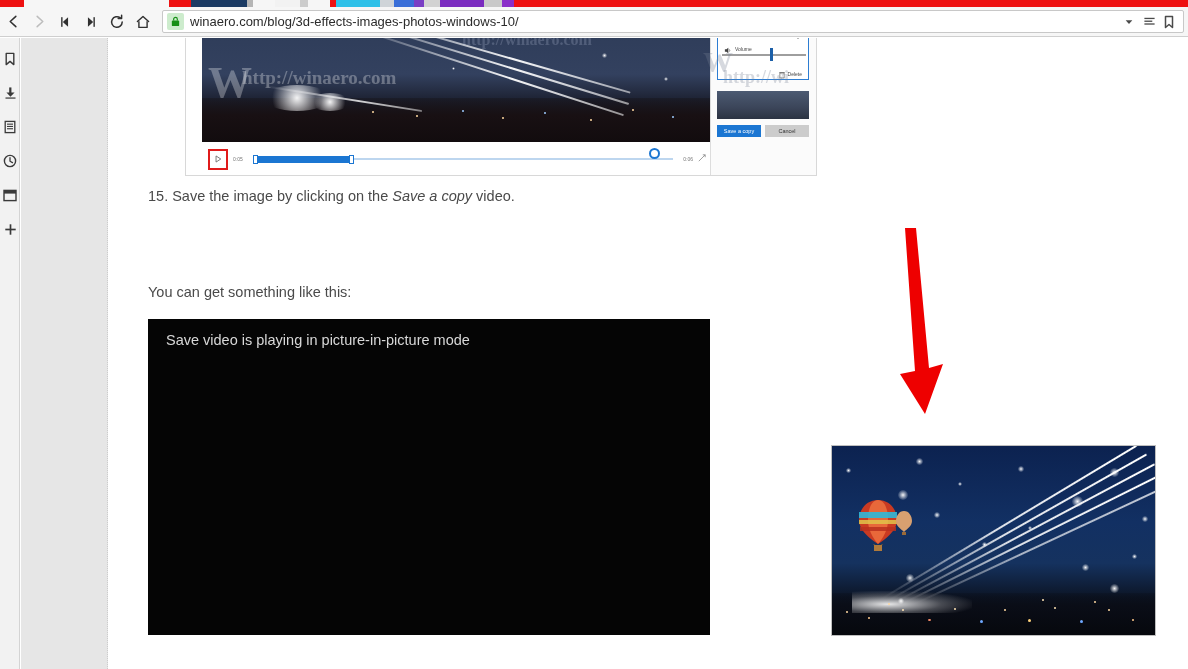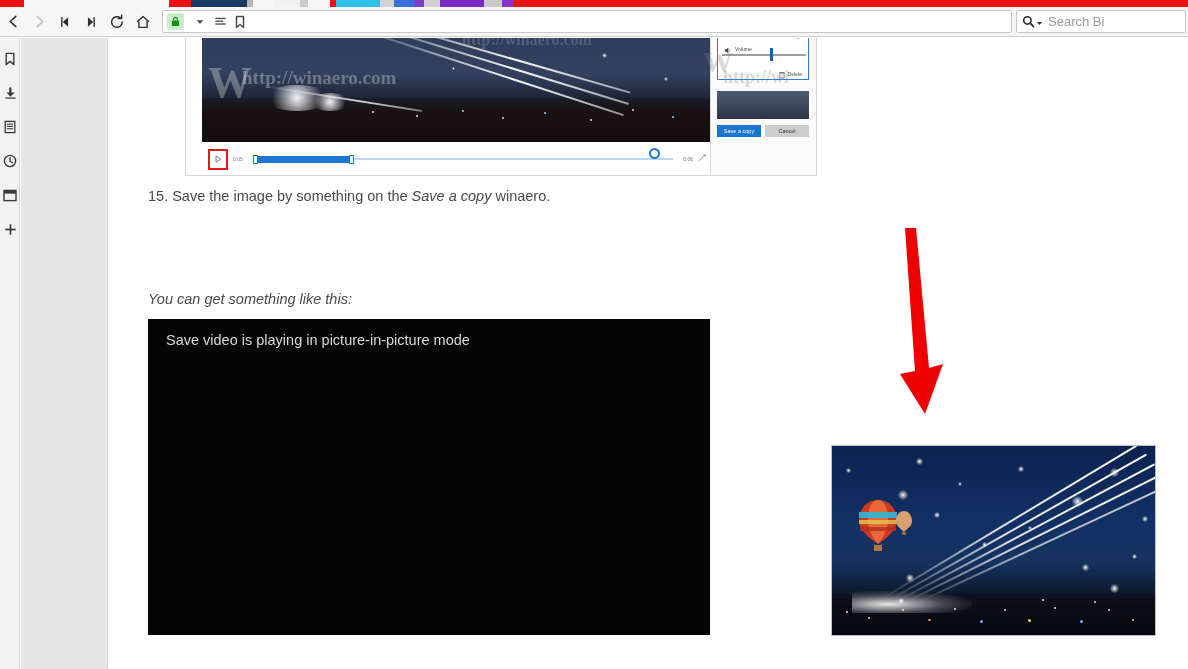--- a/index.html
+++ b/index.html
@@ -239,21 +239,21 @@
   .step-line {
     position: absolute; left: 39px; top: 150px;
     font-size: 14.5px; color: #4a4a4a;
     font-family: "Liberation Sans", sans-serif;
   }
   .step-line em { font-style: italic; }
   .para {
     position: absolute; left: 39px;
     font-size: 14.5px; color: #4a4a4a;
   }
-  #para-get { top: 253px; font-style: italic; }
+  #para-get { top: 246px; }
 
   
   #videoblock {
     position: absolute; left: 39px; top: 281px;
     width: 562px; height: 316px;
     background: #050505;
   }
   #videoblock-text {
     position: absolute; left: 18px; top: 13px;
     font-size: 14.5px; color: #d8d8d8;
@@ -363,53 +363,40 @@
     </svg>
   </div>
 
   <div id="urlbar">
     <div id="padlock">
       <svg width="11" height="11" viewBox="0 0 12 12">
         <rect x="2" y="5" width="8" height="6" rx="1" fill="#169016"></rect>
         <path d="M4 5 V3.6 a2 2 0 0 1 4 0 V5" fill="none" stroke="#169016" stroke-width="1.3"></path>
       </svg>
     </div>
+    <div id="urltext">winaero.com/blog/3d-effects-images-photos-windows-10/</div>
     <div class="urlicon">
       <svg width="10" height="10" viewBox="0 0 12 12">
           <path d="M2 4 L6 8.5 L10 4 Z" fill="currentColor"></path>
         </svg>
     </div>
     <div class="urlicon">
       <svg width="13" height="13" viewBox="0 0 14 14">
         <rect x="1.5" y="3" width="11" height="1.4" fill="currentColor"></rect>
         <rect x="1.5" y="6" width="8.5" height="1.4" fill="currentColor"></rect>
         <rect x="1.5" y="9" width="11" height="1.4" fill="currentColor"></rect>
       </svg>
     </div>
     <div class="urlicon">
       <svg width="12" height="14" viewBox="0 0 12 14">
           <path d="M2.5 1.5 h7 v11 l-3.5-3 -3.5 3 Z" fill="none" stroke="currentColor" stroke-width="1.5" stroke-linejoin="round"></path>
         </svg>
     </div>
   </div>
 
-  <div id="searchbar">
-    <span style="display:flex;align-items:center;">
-      <svg width="13" height="13" viewBox="0 0 14 14">
-        <circle cx="5.8" cy="5.8" r="4" fill="none" stroke="#2b2b2b" stroke-width="1.7"></circle>
-        <path d="M8.8 8.8 L12.4 12.4" stroke="#2b2b2b" stroke-width="1.9" stroke-linecap="round"></path>
-      </svg>
-    </span>
-    <span style="margin-left:1px;">
-      <svg width="7" height="7" viewBox="0 0 8 8">
-          <path d="M1 2.4 L4 5.8 L7 2.4 Z" fill="#2b2b2b"></path>
-        </svg>
-    </span>
-    <span id="searchplaceholder">Search Bi</span>
-  </div>
 </div>
 
 <div id="sidebar">
   <div class="sbitem">
     <span>
       <svg width="12" height="14" viewBox="0 0 12 14">
           <path d="M2.2 1.4 h7.6 v11.2 l-3.8-3.2 -3.8 3.2 Z" fill="none" stroke="currentColor" stroke-width="1.4" stroke-linejoin="round"></path>
         </svg>
     </span>
   </div>
@@ -551,21 +538,21 @@
         <div id="ps-cancel">Cancel</div>
       </div>
 
       <div class="wm wm-dark" style="left:-8px; top:44px; font-size:30px;">W</div>
       <div class="wm wm-dark" style="left:12px; top:52px; font-size:18px;margin-top:14px;">http://wi</div>
     </div>
   </div>
 
   <div class="step-line">
     <span>15.</span>
-    <span>Save the image by something on the </span><em>Save a copy</em><span> winaero.</span>
+    <span>Save the image by clicking on the </span><em>Save a copy</em><span> video.</span>
   </div>
 
   <div class="para" id="para-get">You can get something like this:</div>
 
   <div id="videoblock">
     <div id="videoblock-text">Save video is playing in picture-in-picture mode</div>
   </div>
 
   <div id="arrow">
     <svg width="60" height="190" viewBox="0 0 60 190">

